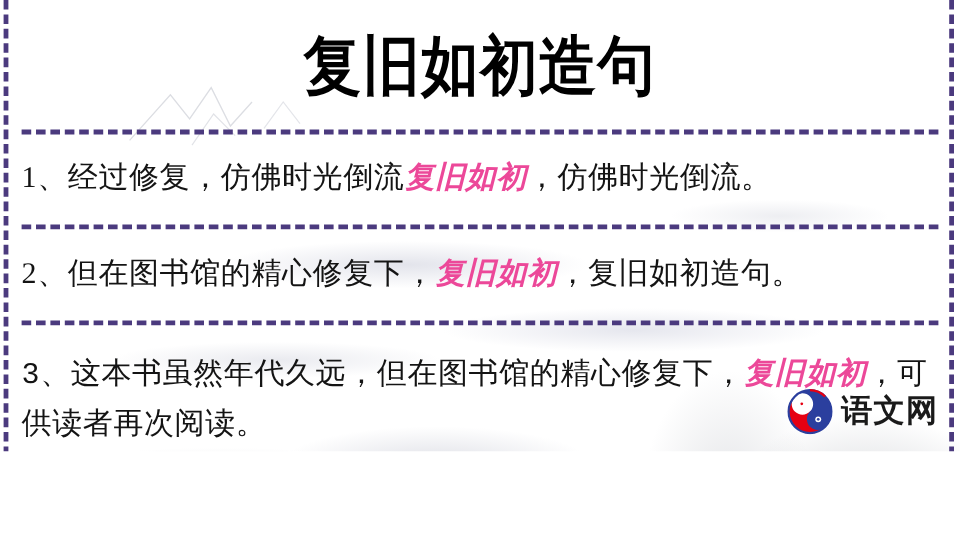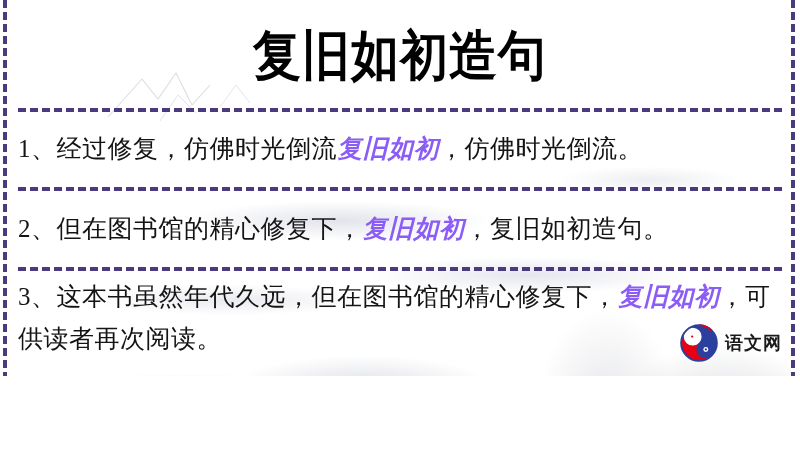--- a/index.html
+++ b/index.html
@@ -149,24 +149,24 @@
     z-index: 2;
     font-family: "Liberation Serif", "DejaVu Serif", serif;
     font-size: 25px;
     color: #141414;
     line-height: 42px;
     letter-spacing: 0.5px;
     white-space: normal;
   }
   #sentence-0 { top: 128px; }
   #sentence-1 { top: 208px; }
-  #sentence-2 { top: 276px; }
+  #sentence-2 { top: 292px; font-family: Liberation Mono, monospace; }
 
   .hl {
-    color: #8b5cf6;
+    color: #ec4899;
     font-weight: 700;
     font-style: italic;
     letter-spacing: 0.5px;
   }
 
   
   #logo {
     position: absolute;
     right: 18px;
     bottom: 14px;
@@ -175,21 +175,21 @@
     align-items: center;
     gap: 7px;
   }
   #logo-mark {
     width: 38px;
     height: 38px;
     display: block;
   }
   #logo-text {
     font-family: Liberation Serif, serif;
-    font-size: 18px;
+    font-size: 26px;
     font-weight: 700;
     color: #1a1a1a;
     letter-spacing: 1px;
     line-height: 1;
   }
 </style>
 </head>
 <body>
 
 <div id="card">

